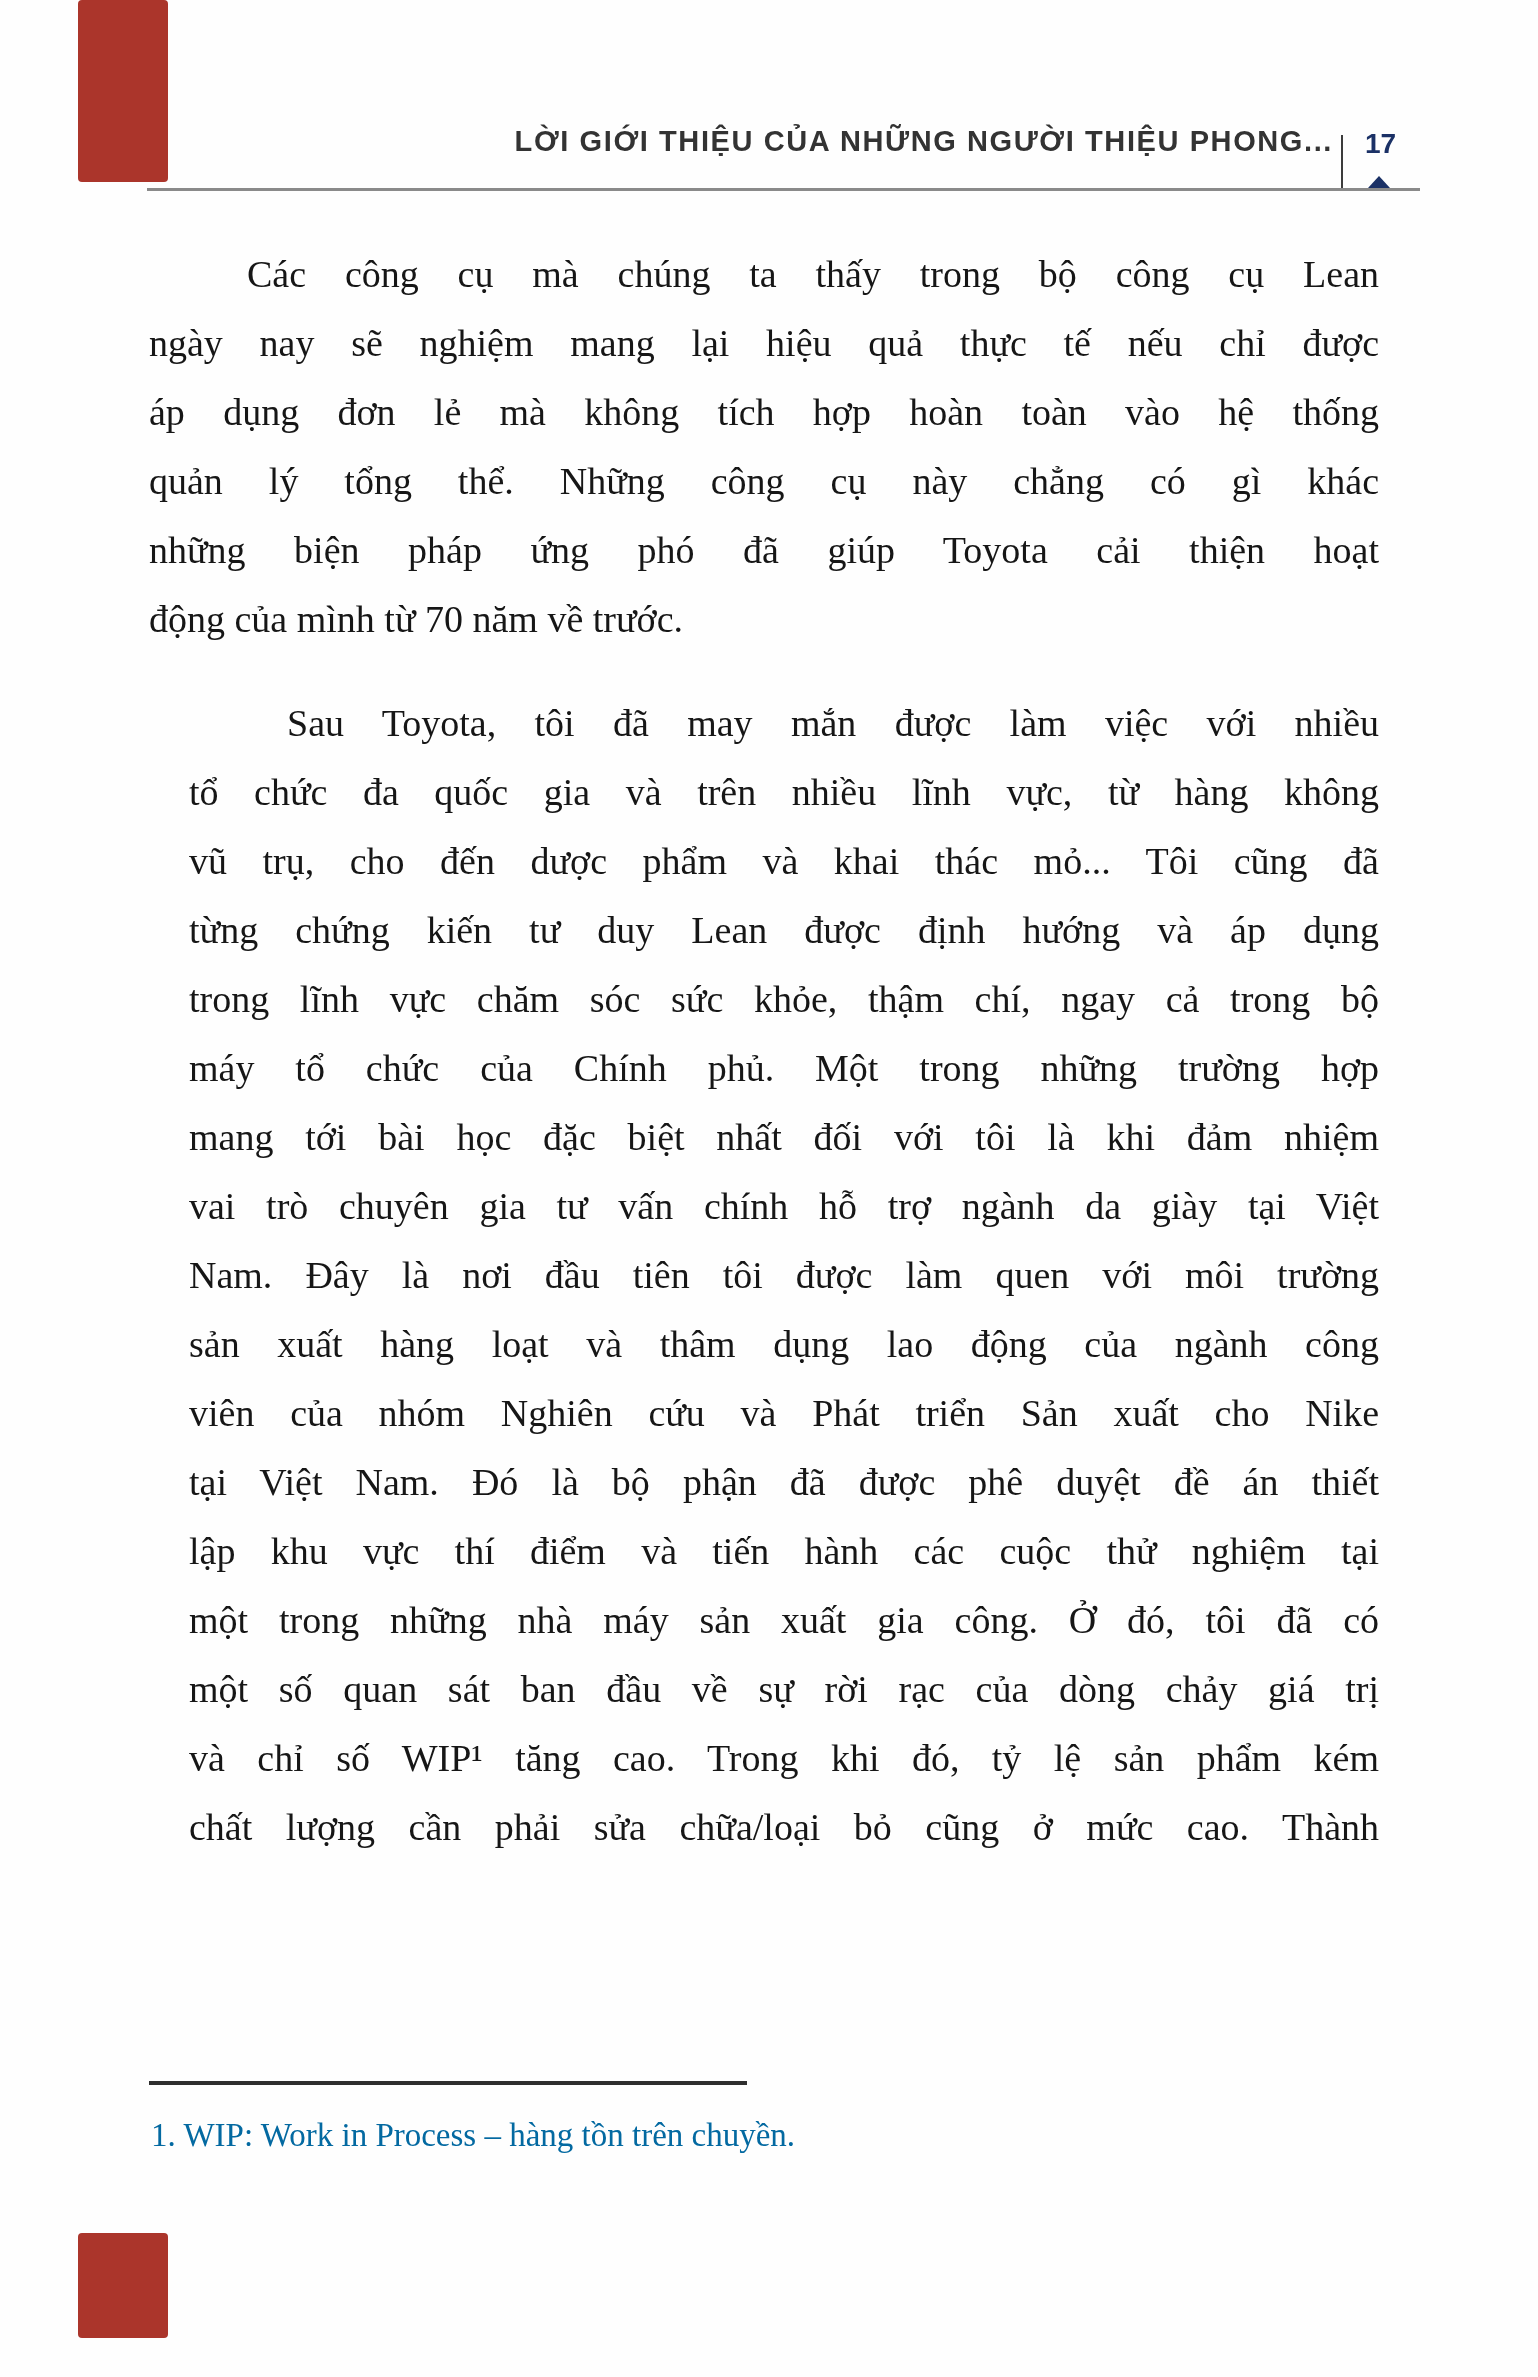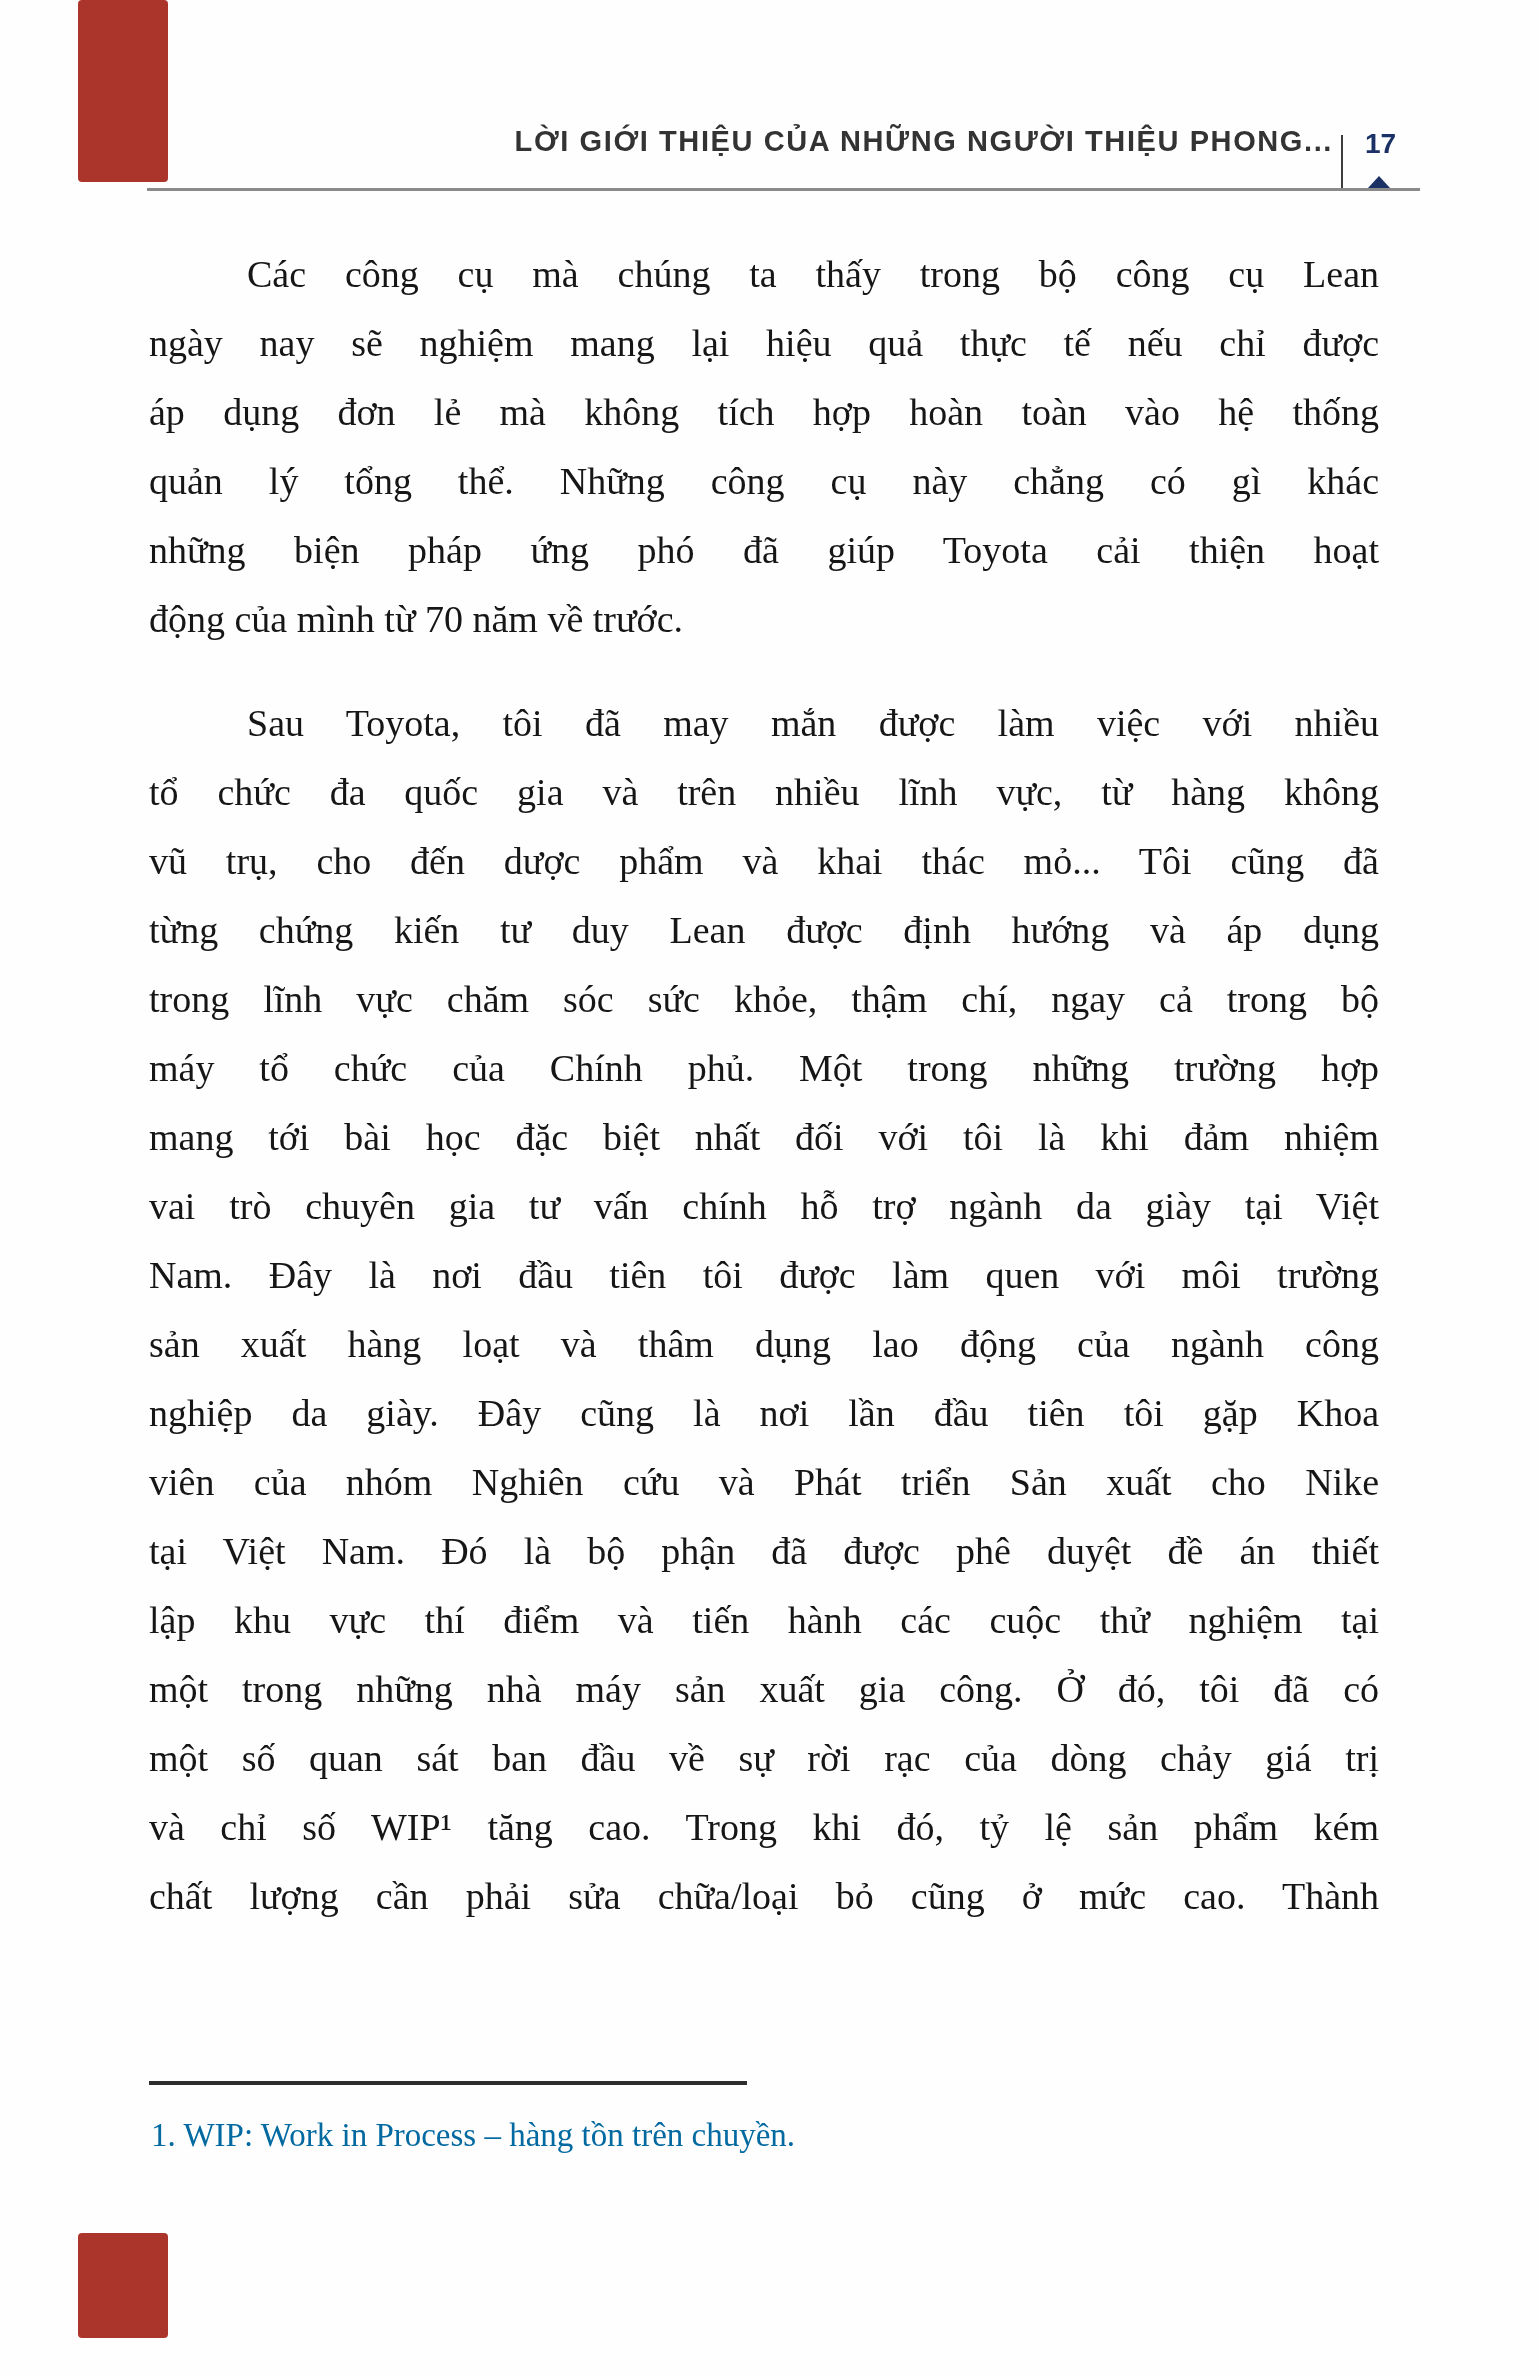--- a/index.html
+++ b/index.html
@@ -34,21 +34,21 @@
     position:absolute;left:1368px;top:176px;width:0;height:0;
     border-left:11px solid transparent;border-right:11px solid transparent;
     border-bottom:12.7px solid var(--c-navy);
   }
 
   
   .body-text{
     position:absolute;left:149px;top:240px;width:1230px;
     font-size:38px;line-height:69px;color:var(--c-text);
   }
-  .para + .para{margin-top:35px;}
+  .para + .para{margin-top:35px;margin-left:40px;}
   .line{text-align:justify;text-align-last:justify;}
   .line.first{text-indent:98px;}
   .line.last{text-align-last:left;}
 
   
   .footnote-rule{position:absolute;left:149px;top:2081px;width:598px;height:4px;background:#2e2e2e;}
   .footnote{
     position:absolute;left:151px;top:2113px;width:1220px;
     font-size:33px;line-height:44px;color:#0369a1;
   }
@@ -84,21 +84,20 @@
         <div class="line first">Sau Toyota, tôi đã may mắn được làm việc với nhiều</div>
         <div class="line">tổ chức đa quốc gia và trên nhiều lĩnh vực, từ hàng không</div>
         <div class="line">vũ trụ, cho đến dược phẩm và khai thác mỏ... Tôi cũng đã</div>
         <div class="line">từng chứng kiến tư duy Lean được định hướng và áp dụng</div>
         <div class="line">trong lĩnh vực chăm sóc sức khỏe, thậm chí, ngay cả trong bộ</div>
         <div class="line">máy tổ chức của Chính phủ. Một trong những trường hợp</div>
         <div class="line">mang tới bài học đặc biệt nhất đối với tôi là khi đảm nhiệm</div>
         <div class="line">vai trò chuyên gia tư vấn chính hỗ trợ ngành da giày tại Việt</div>
         <div class="line">Nam. Đây là nơi đầu tiên tôi được làm quen với môi trường</div>
         <div class="line">sản xuất hàng loạt và thâm dụng lao động của ngành công</div>
-        <div class="line">nghiệp da giày. Đây cũng là nơi lần đầu tiên tôi gặp Khoa</div>
         <div class="line">viên của nhóm Nghiên cứu và Phát triển Sản xuất cho Nike</div>
         <div class="line">tại Việt Nam. Đó là bộ phận đã được phê duyệt đề án thiết</div>
         <div class="line">lập khu vực thí điểm và tiến hành các cuộc thử nghiệm tại</div>
         <div class="line">một trong những nhà máy sản xuất gia công. Ở đó, tôi đã có</div>
         <div class="line">một số quan sát ban đầu về sự rời rạc của dòng chảy giá trị</div>
         <div class="line">và chỉ số WIP¹ tăng cao. Trong khi đó, tỷ lệ sản phẩm kém</div>
         <div class="line">chất lượng cần phải sửa chữa/loại bỏ cũng ở mức cao. Thành</div>
       </div>
   </main>
 

